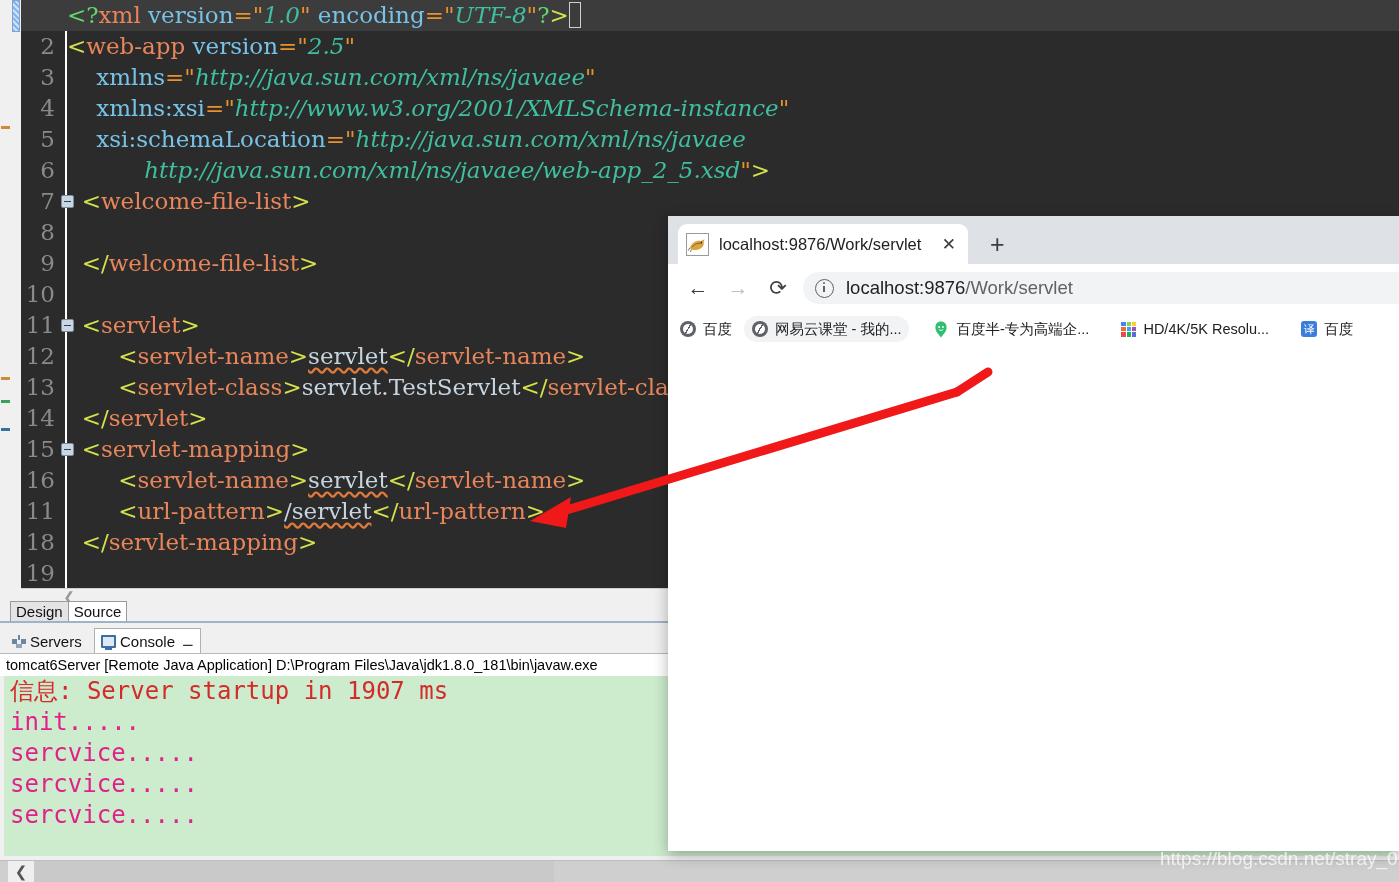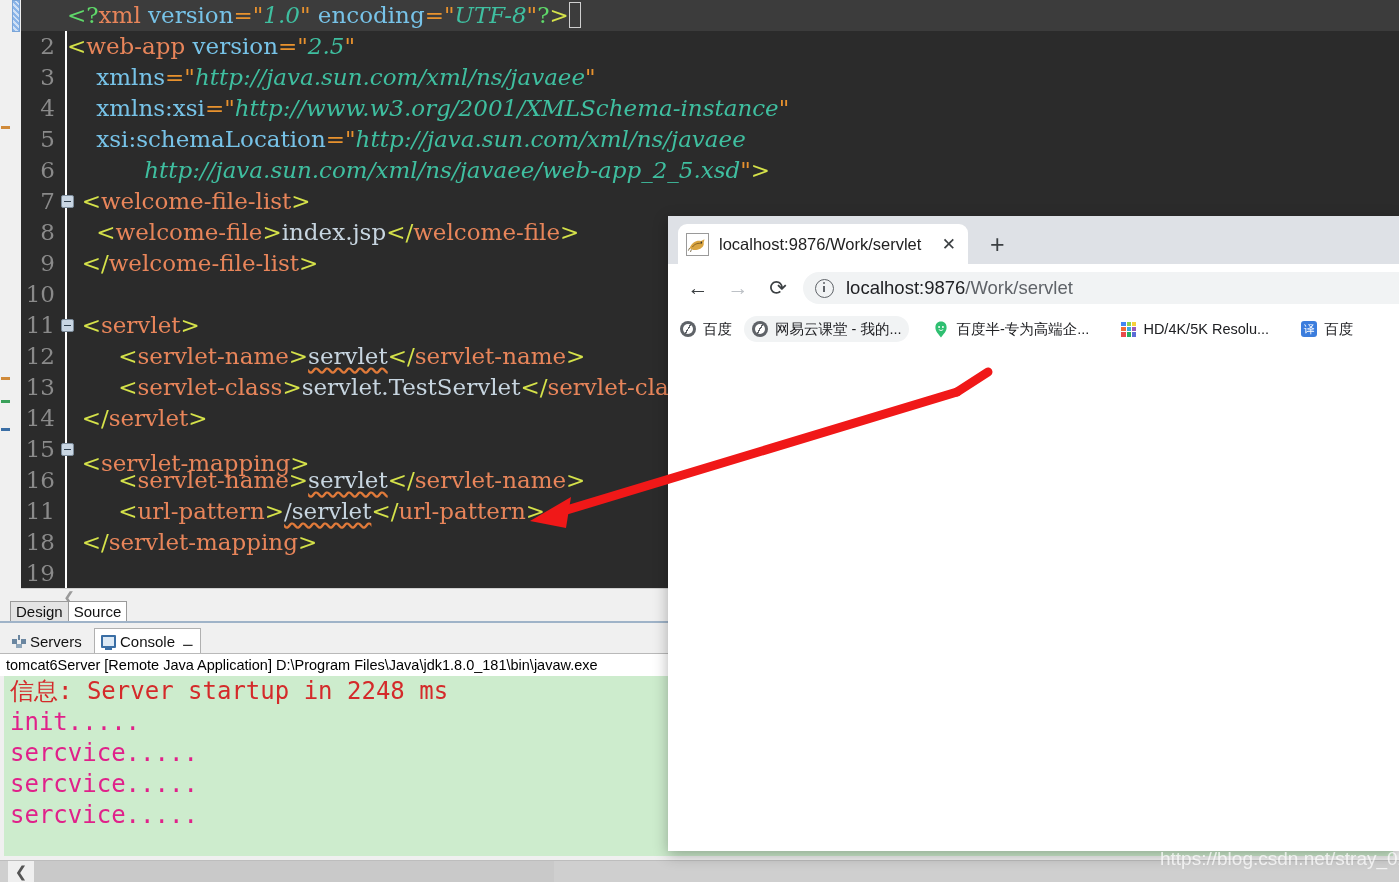--- a/index.html
+++ b/index.html
@@ -178,35 +178,34 @@
       <div class="cl" style="top:62px;">    <span class="tk-attr">xmlns</span><span class="tk-q">=</span><span class="tk-q">"</span><span class="tk-val">http://java.sun.com/xml/ns/javaee</span><span class="tk-q">"</span></div>
 
       <div class="cl" style="top:93px;">    <span class="tk-attr">xmlns:xsi</span><span class="tk-q">=</span><span class="tk-q">"</span><span class="tk-val">http://www.w3.org/2001/XMLSchema-instance</span><span class="tk-q">"</span></div>
 
       <div class="cl" style="top:124px;">    <span class="tk-attr">xsi:schemaLocation</span><span class="tk-q">=</span><span class="tk-q">"</span><span class="tk-val">http://java.sun.com/xml/ns/javaee</span></div>
 
       <div class="cl" style="top:155px;padding-left:48px;">    <span class="tk-val">http://java.sun.com/xml/ns/javaee/web-app_2_5.xsd</span><span class="tk-q">"</span><span class="tk-br">&gt;</span></div>
 
       <div class="cl" style="top:186px;">  <span class="tk-br">&lt;</span><span class="tk-tag">welcome-file-list</span><span class="tk-br">&gt;</span></div>
 
-      <div class="cl" style="top:217px;">    <span class="tk-br">&lt;</span><span class="tk-tag">welcome-file</span><span class="tk-br">&gt;</span><span class="tk-txt">index.jsp</span><span class="tk-br">&lt;/</span><span class="tk-tag">welcome-file</span><span class="tk-br">&gt;</span></div>
 
       <div class="cl" style="top:248px;">  <span class="tk-br">&lt;/</span><span class="tk-tag">welcome-file-list</span><span class="tk-br">&gt;</span></div>
 
       <div class="cl" style="top:279px;"> </div>
 
       <div class="cl" style="top:310px;">  <span class="tk-br">&lt;</span><span class="tk-tag">servlet</span><span class="tk-br">&gt;</span></div>
 
       <div class="cl" style="top:341px;">       <span class="tk-br">&lt;</span><span class="tk-tag">servlet-name</span><span class="tk-br">&gt;</span><span class="tk-txt squig">servlet</span><span class="tk-br">&lt;/</span><span class="tk-tag">servlet-name</span><span class="tk-br">&gt;</span></div>
 
       <div class="cl" style="top:372px;">       <span class="tk-br">&lt;</span><span class="tk-tag">servlet-class</span><span class="tk-br">&gt;</span><span class="tk-txt">servlet.TestServlet</span><span class="tk-br">&lt;/</span><span class="tk-tag">servlet-class</span><span class="tk-br">&gt;</span></div>
 
       <div class="cl" style="top:403px;text-align:center;">  <span class="tk-br">&lt;/</span><span class="tk-tag">servlet</span><span class="tk-br">&gt;</span></div>
 
-      <div class="cl" style="top:448px;">  <span class="tk-br">&lt;</span><span class="tk-tag">servlet-mapping</span><span class="tk-br">&gt;</span></div>
+      <div class="cl" style="top:434px;">  <span class="tk-br">&lt;</span><span class="tk-tag">servlet-mapping</span><span class="tk-br">&gt;</span></div>
 
       <div class="cl" style="top:465px;">       <span class="tk-br">&lt;</span><span class="tk-tag">servlet-name</span><span class="tk-br">&gt;</span><span class="tk-txt squig">servlet</span><span class="tk-br">&lt;/</span><span class="tk-tag">servlet-name</span><span class="tk-br">&gt;</span></div>
 
       <div class="cl" style="top:527px;">  <span class="tk-br">&lt;/</span><span class="tk-tag">servlet-mapping</span><span class="tk-br">&gt;</span></div>
 
       <div class="cl" style="top:496px;">       <span class="tk-br">&lt;</span><span class="tk-tag">url-pattern</span><span class="tk-br">&gt;</span><span class="tk-txt squig">/servlet</span><span class="tk-br">&lt;/</span><span class="tk-tag">url-pattern</span><span class="tk-br">&gt;</span></div>
 
       <div class="cl" style="top:558px;"> </div>
     </div>
   </div>
@@ -236,21 +235,21 @@
       <span>Console</span>
       <span class="close-x">⚊</span>
     </div>
   </div>
   <div class="vtab-line"></div>
 
   <div class="launch-line">tomcat6Server [Remote Java Application] D:\Program Files\Java\jdk1.8.0_181\bin\javaw.exe</div>
 
   <div class="console-lgut"></div>
   <div class="console-body">
-    <div class="cline c-red" style="top:0px;">信息: Server startup in 2248 ms</div>
+    <div class="cline c-red" style="top:0px;">信息: Server startup in 1907 ms</div>
     <div class="cline c-pink" style="top:31px;">init.....</div>
     <div class="cline c-pink" style="top:62px;">sercvice.....</div>
     <div class="cline c-pink" style="top:93px;">sercvice.....</div>
     <div class="cline c-pink" style="top:124px;">sercvice.....</div>
   </div>
 
   <div class="bottom-scroll">
     <div class="arrowL">❮</div>
     <div class="thumb"></div>
   </div>

